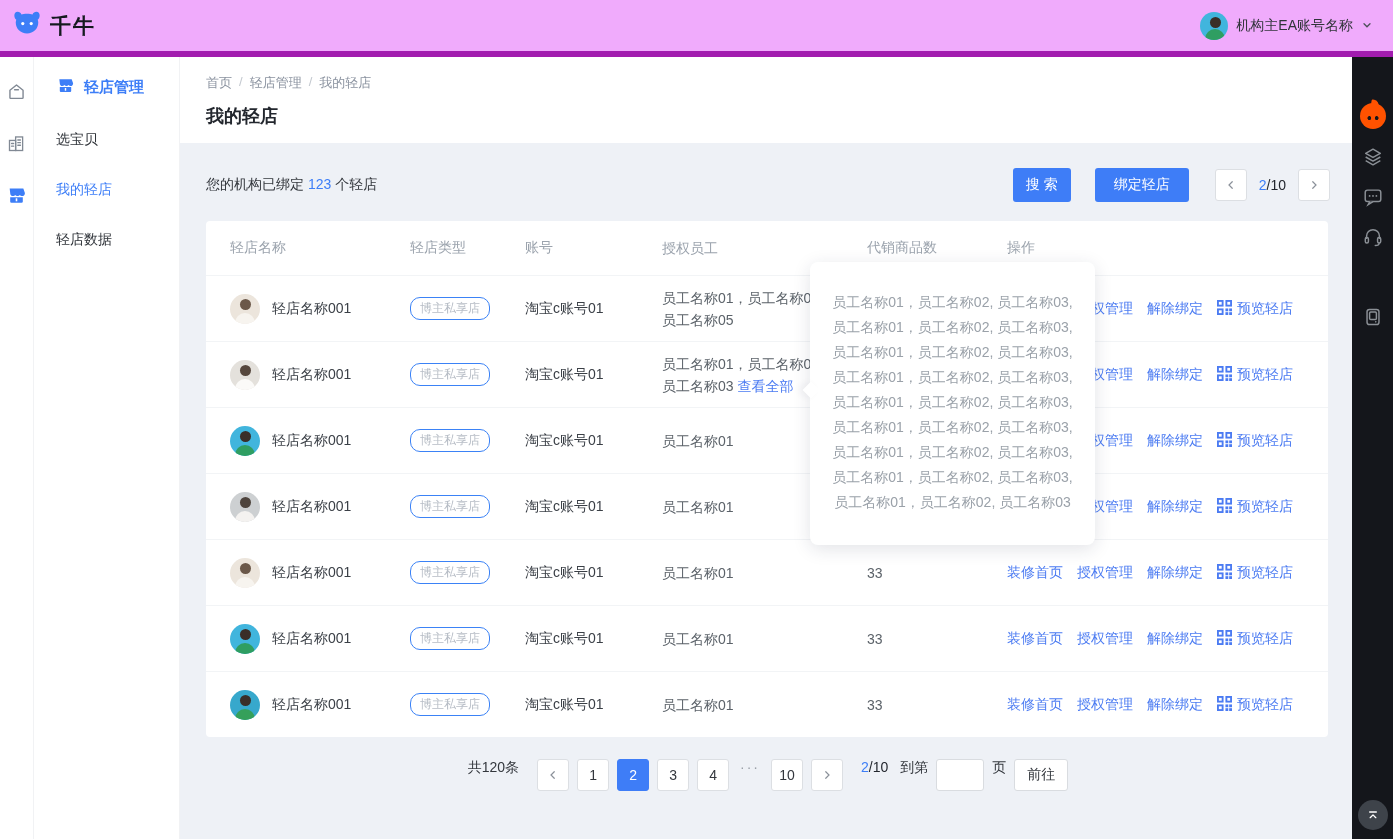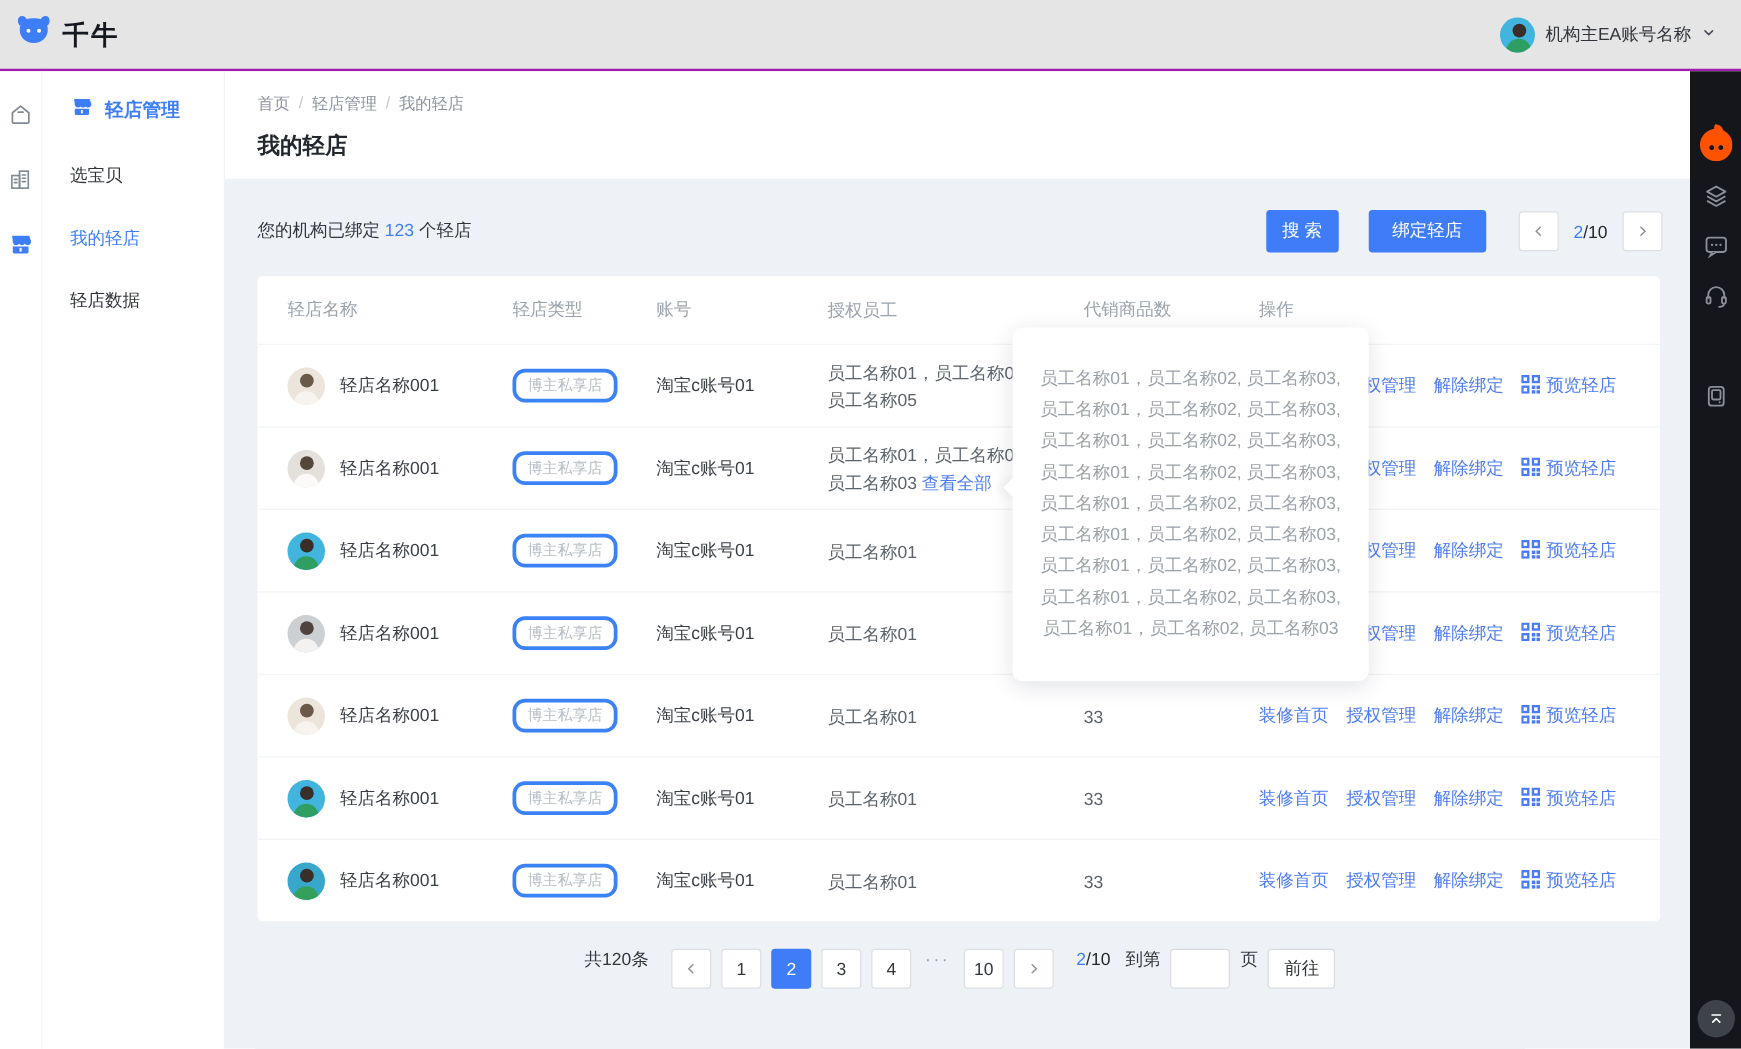--- a/index.html
+++ b/index.html
@@ -1,21 +1,21 @@
 <!DOCTYPE html>
 <html><head>
 <meta charset="utf-8">
 <style>
   * { margin:0; padding:0; box-sizing:border-box; }
   html,body { width:1393px; height:839px; overflow:hidden; background:#fff;
     font-family:"Liberation Sans","DejaVu Sans",sans-serif; }
 
   
-  .header { height:57px; border-bottom:2px solid #a21caf; display:flex;
-    align-items:center; justify-content:space-between; padding:0 20px 0 12px; background:#e5e5e5; }
+  .header { height:57px; border-bottom:6px solid #a21caf; display:flex;
+    align-items:center; justify-content:space-between; padding:0 20px 0 12px; background:#f0abfc; }
   .logo { display:flex; align-items:center; gap:8px; }
   .logo-text { font-size:21px; font-weight:bold; color:#15191f; letter-spacing:2px; }
   .account { display:flex; align-items:center; gap:8px; cursor:pointer; }
   .account-name { font-size:14px; color:#30343a; }
 
   
   .app { display:flex; height:782px; }
   .rail-left { width:34px; border-right:1px solid #f1f2f4; background:#fff;
     display:flex; flex-direction:column; align-items:center; padding-top:24px; gap:31px; }
   .rail-left .ric { width:21px; height:21px; cursor:pointer; }
@@ -60,21 +60,21 @@
   .trow.thead { height:54px; border-top:none; font-size:14px; color:#9ba3ad; }
   .c { padding-right:10px; }
   .c-name { width:180px; display:flex; align-items:center; gap:12px; font-size:14px; color:#3a3f46; }
   .c-type { width:115px; }
   .c-acc  { width:137px; font-size:14px; color:#3a3f46; }
   .c-emp  { width:205px; font-size:14px; color:#5b6269; line-height:22px; }
   .c-cnt  { width:140px; font-size:14px; color:#5b6269; }
   .c-act  { flex:1; display:flex; align-items:center; gap:14px; white-space:nowrap; }
   .lnk { font-size:14px; color:#4B7BF2; cursor:pointer; text-decoration:none; }
   .lnk.qr { display:flex; align-items:center; gap:5px; }
-  .tag { display:inline-block; border:3px solid #3b82f6; border-radius:10px; padding:2px 9px;
+  .tag { display:inline-block; border:1px solid #3b82f6; border-radius:10px; padding:2px 9px;
     font-size:12px; color:#b7bdc6; }
 
   .avatar { width:30px; height:30px; border-radius:50%; position:relative; overflow:hidden; flex:none; }
   .avatar::before { content:""; position:absolute; width:11px; height:11px; border-radius:50%;
     left:9.5px; top:5px; background:var(--head); }
   .avatar::after { content:""; position:absolute; width:20px; height:13px;
     border-radius:10px 10px 0 0; left:5px; bottom:-2px; background:var(--body); }
   .av-beige { background:#ece5dc; --head:#6b5849; --body:#f7f4ef; }
   .av-light { background:#e4e1dc; --head:#55463c; --body:#fbfaf8; }
   .av-blue  { background:#41b5dd; --head:#3a2e28; --body:#2f9e62; }

